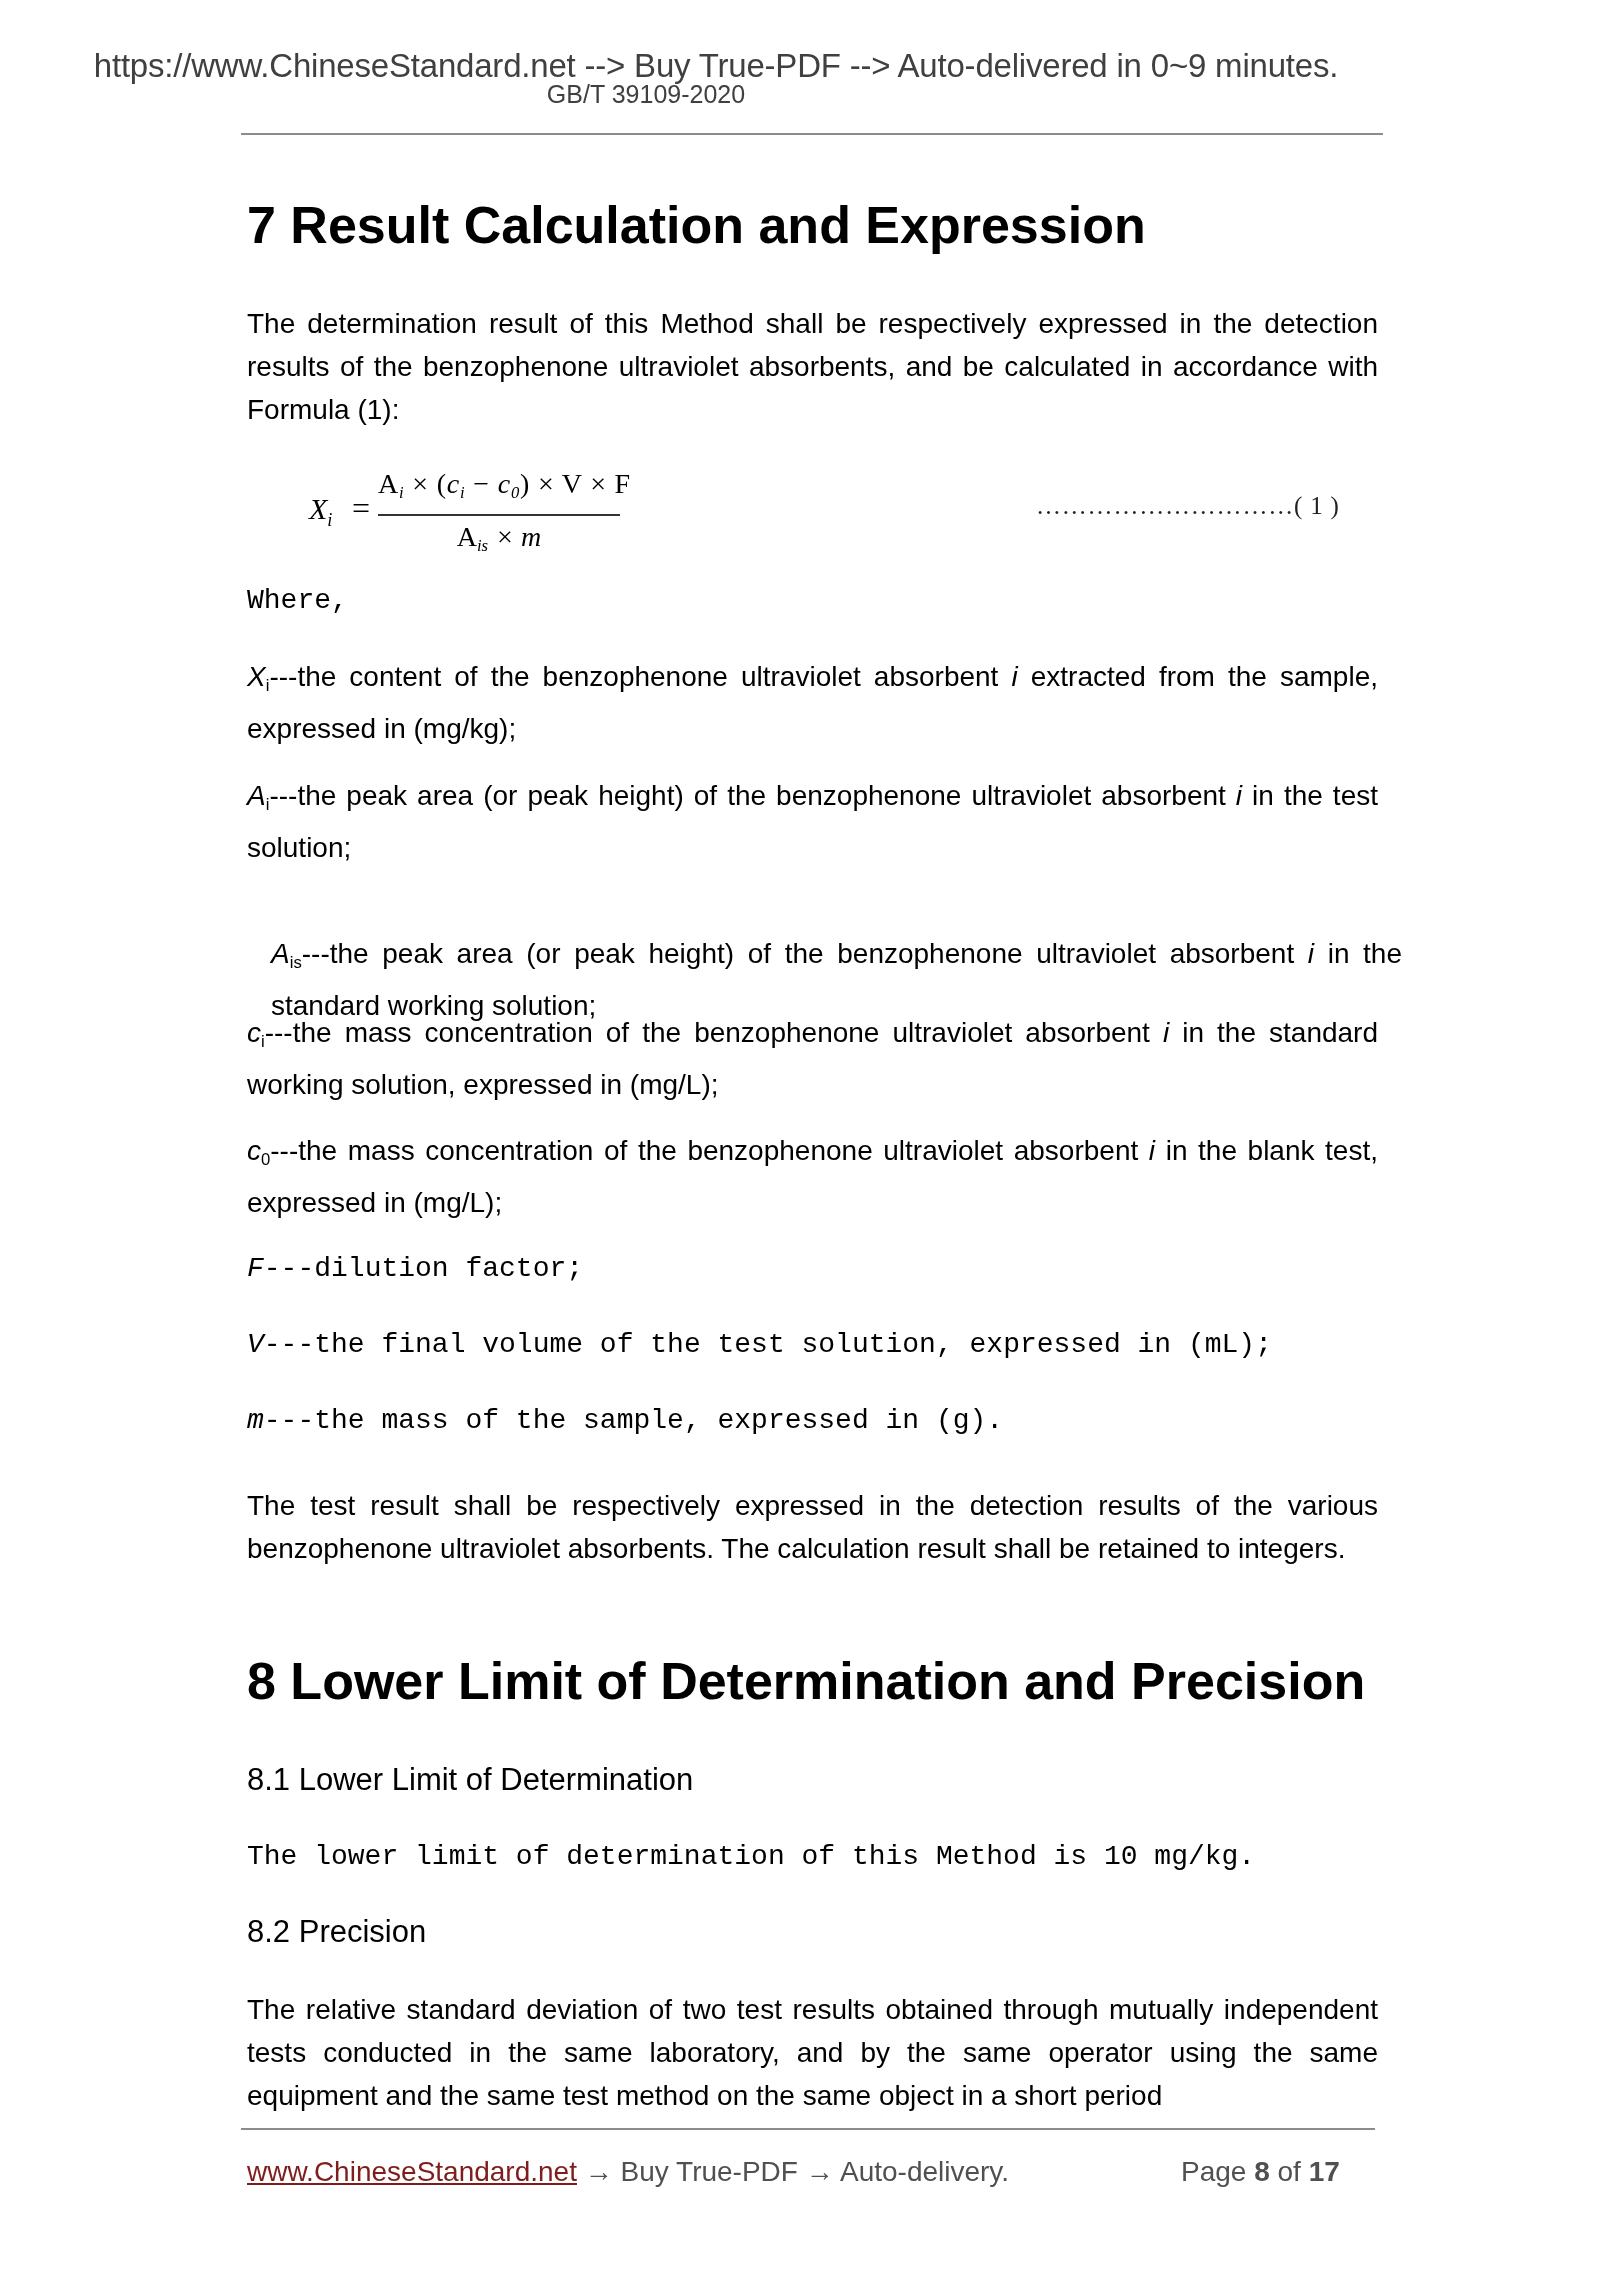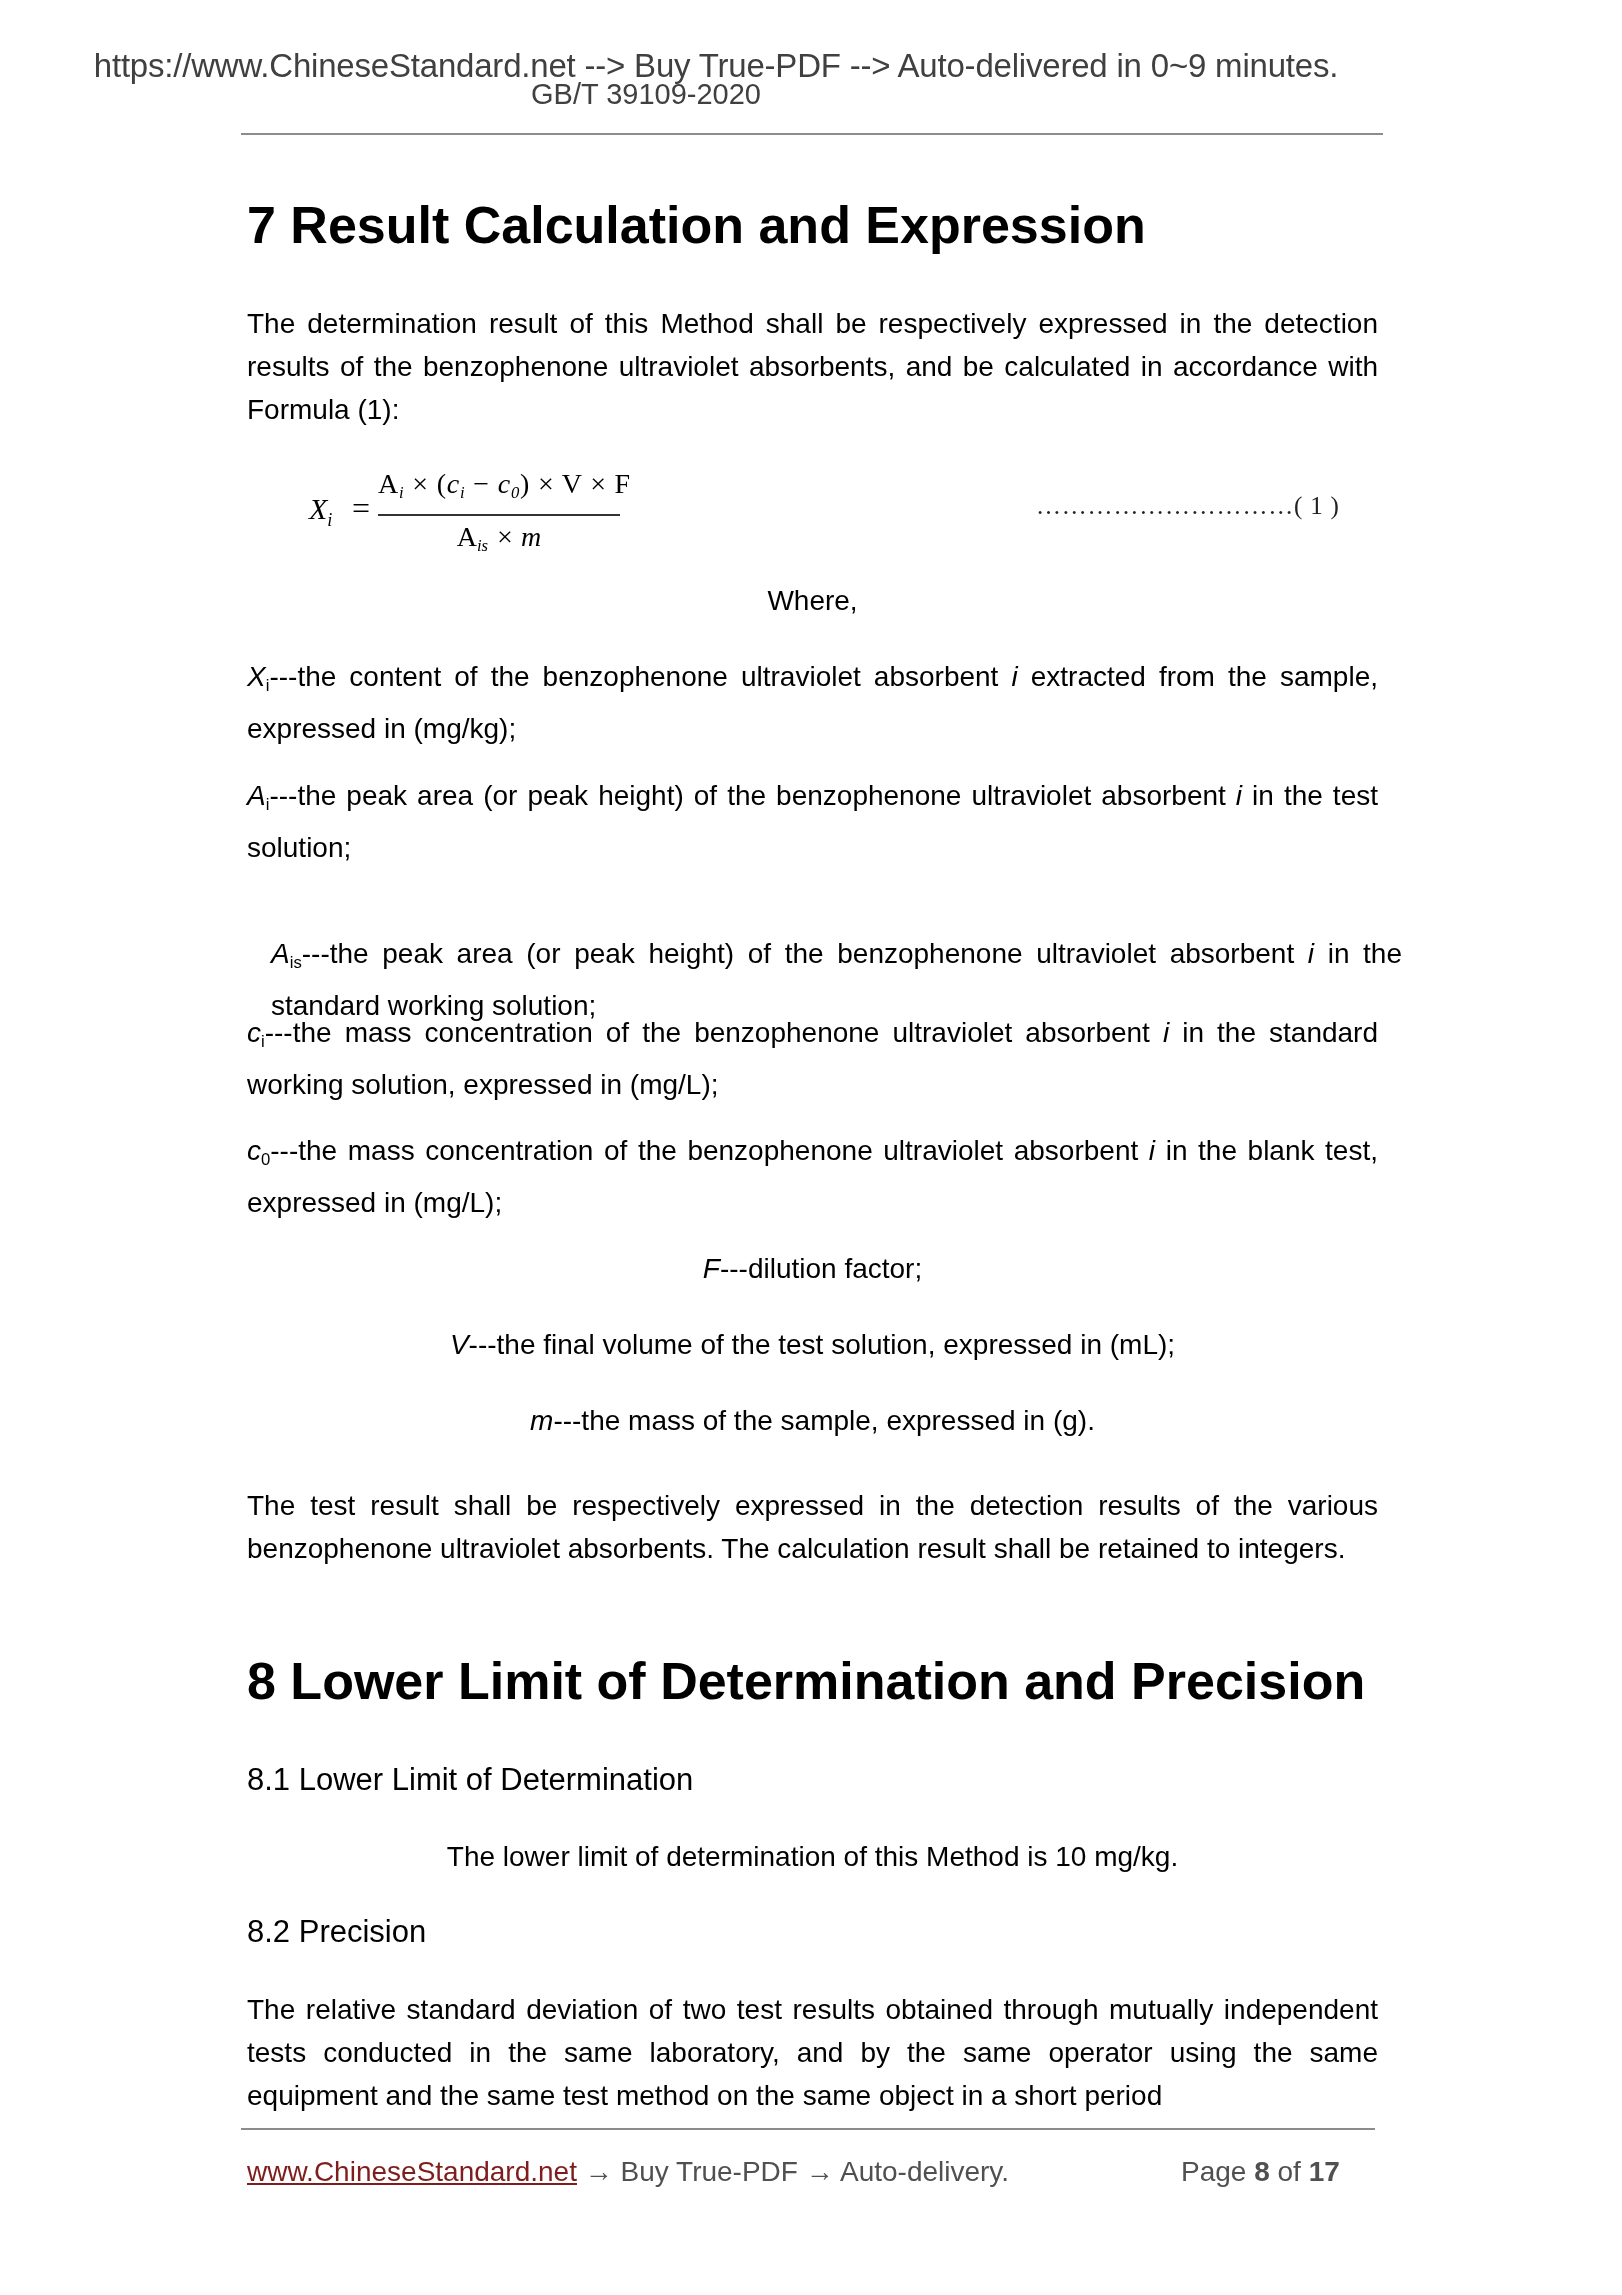--- a/index.html
+++ b/index.html
@@ -1,27 +1,27 @@
 <!DOCTYPE html>
 <html style="font-size:13.3px"><head>
   <meta charset="utf-8">
   <style>
     html, body { margin:0; padding:0; background:#ffffff; }
     body { width:1623px; height:2295px; position:relative; overflow:hidden;
            font-family:"Liberation Sans", sans-serif; color:#000; }
     .top-banner { position:absolute; left:0; top:47px; width:1432px; text-align:center;
                   font-size:33px; color:#404040; line-height:37px; letter-spacing:-0.2px; }
     .doc-id { position:absolute; left:0; top:81px; width:1292px; text-align:center;
-              font-size:29px; color:#404040; line-height:27px; }
+              font-size:25px; color:#404040; line-height:27px; }
     .rule { position:absolute; height:1.7px; background:#8c8c8c; }
     .content { position:absolute; left:247px; top:0; width:1131px; }
     .h1 { position:absolute; left:0; font-size:52px; font-weight:bold; line-height:47px; white-space:nowrap; }
     .h2 { position:absolute; left:0; font-size:31px; font-weight:normal; line-height:37px; white-space:nowrap; }
     .p { position:absolute; left:0; width:1131px; font-size:28px; line-height:43px; text-align:justify; }
-    .p.single { white-space:nowrap; text-align:center; }
+    .p.single { white-space:nowrap; text-align:left;font-family:Liberation Mono, monospace; }
     .just-last { text-align-last:left; }
     .sym { font-style:italic; }
     .sub { font-size:16.7px; vertical-align:-5px; }
     .formula { position:absolute; left:309px; top:465px; width:1084px; height:92px;
                font-family:"Liberation Serif", serif; }
     .f-lhs { position:absolute; left:0; top:27px; font-size:30px; font-style:italic; }
     .f-lhs .fsub { font-size:18.3px; vertical-align:-6.7px; }
     .f-eq { position:absolute; left:43px; top:25px; font-size:32px; }
     .frac { position:absolute; left:69px; top:0; width:242px; text-align:center; }
     .num { font-size:28px; line-height:37px; white-space:nowrap; letter-spacing:0.8px; }

